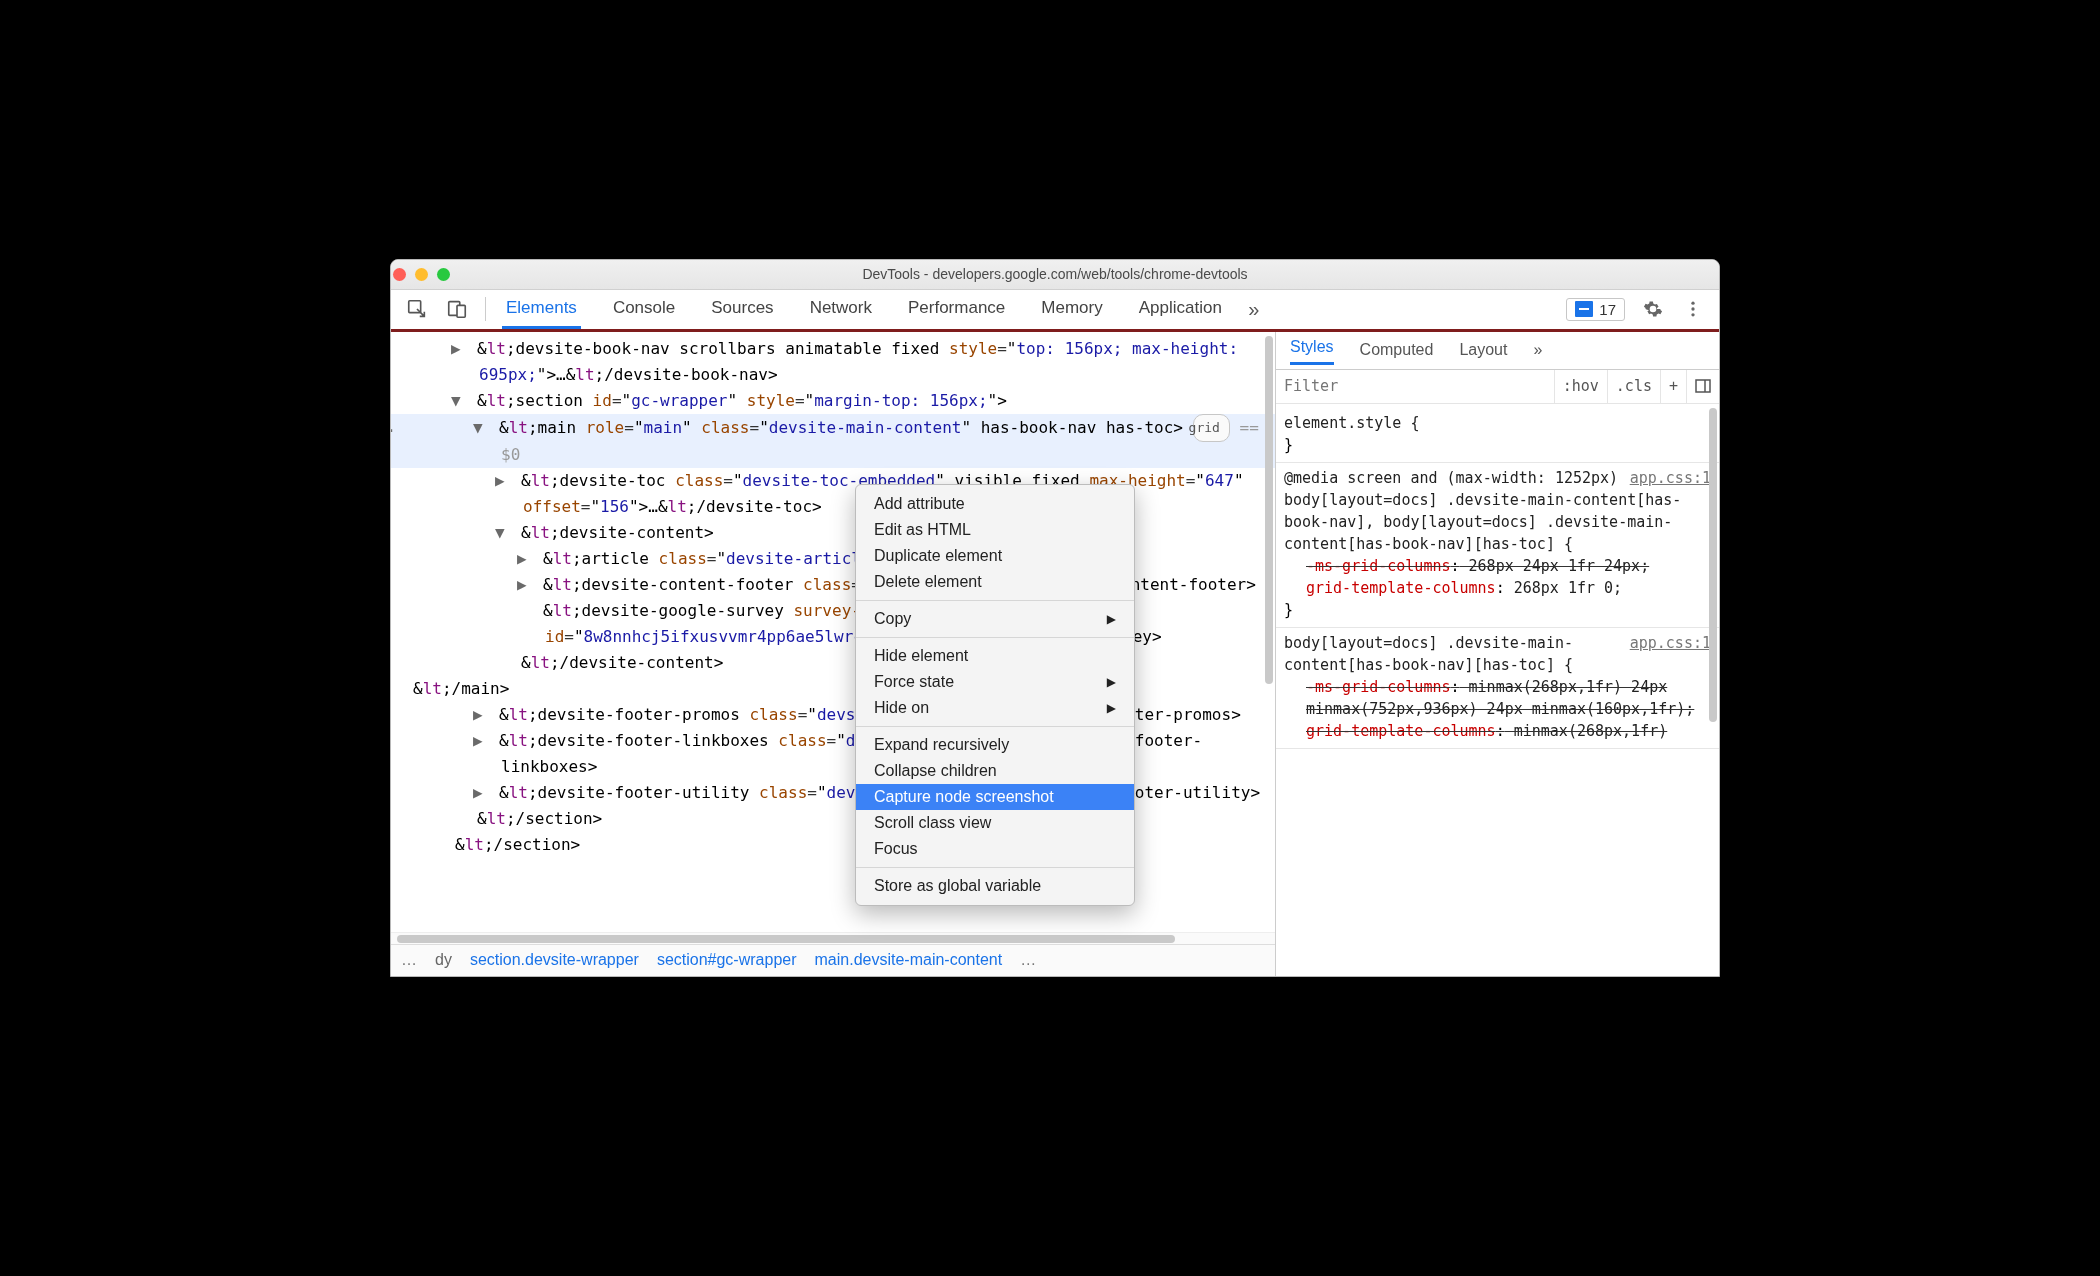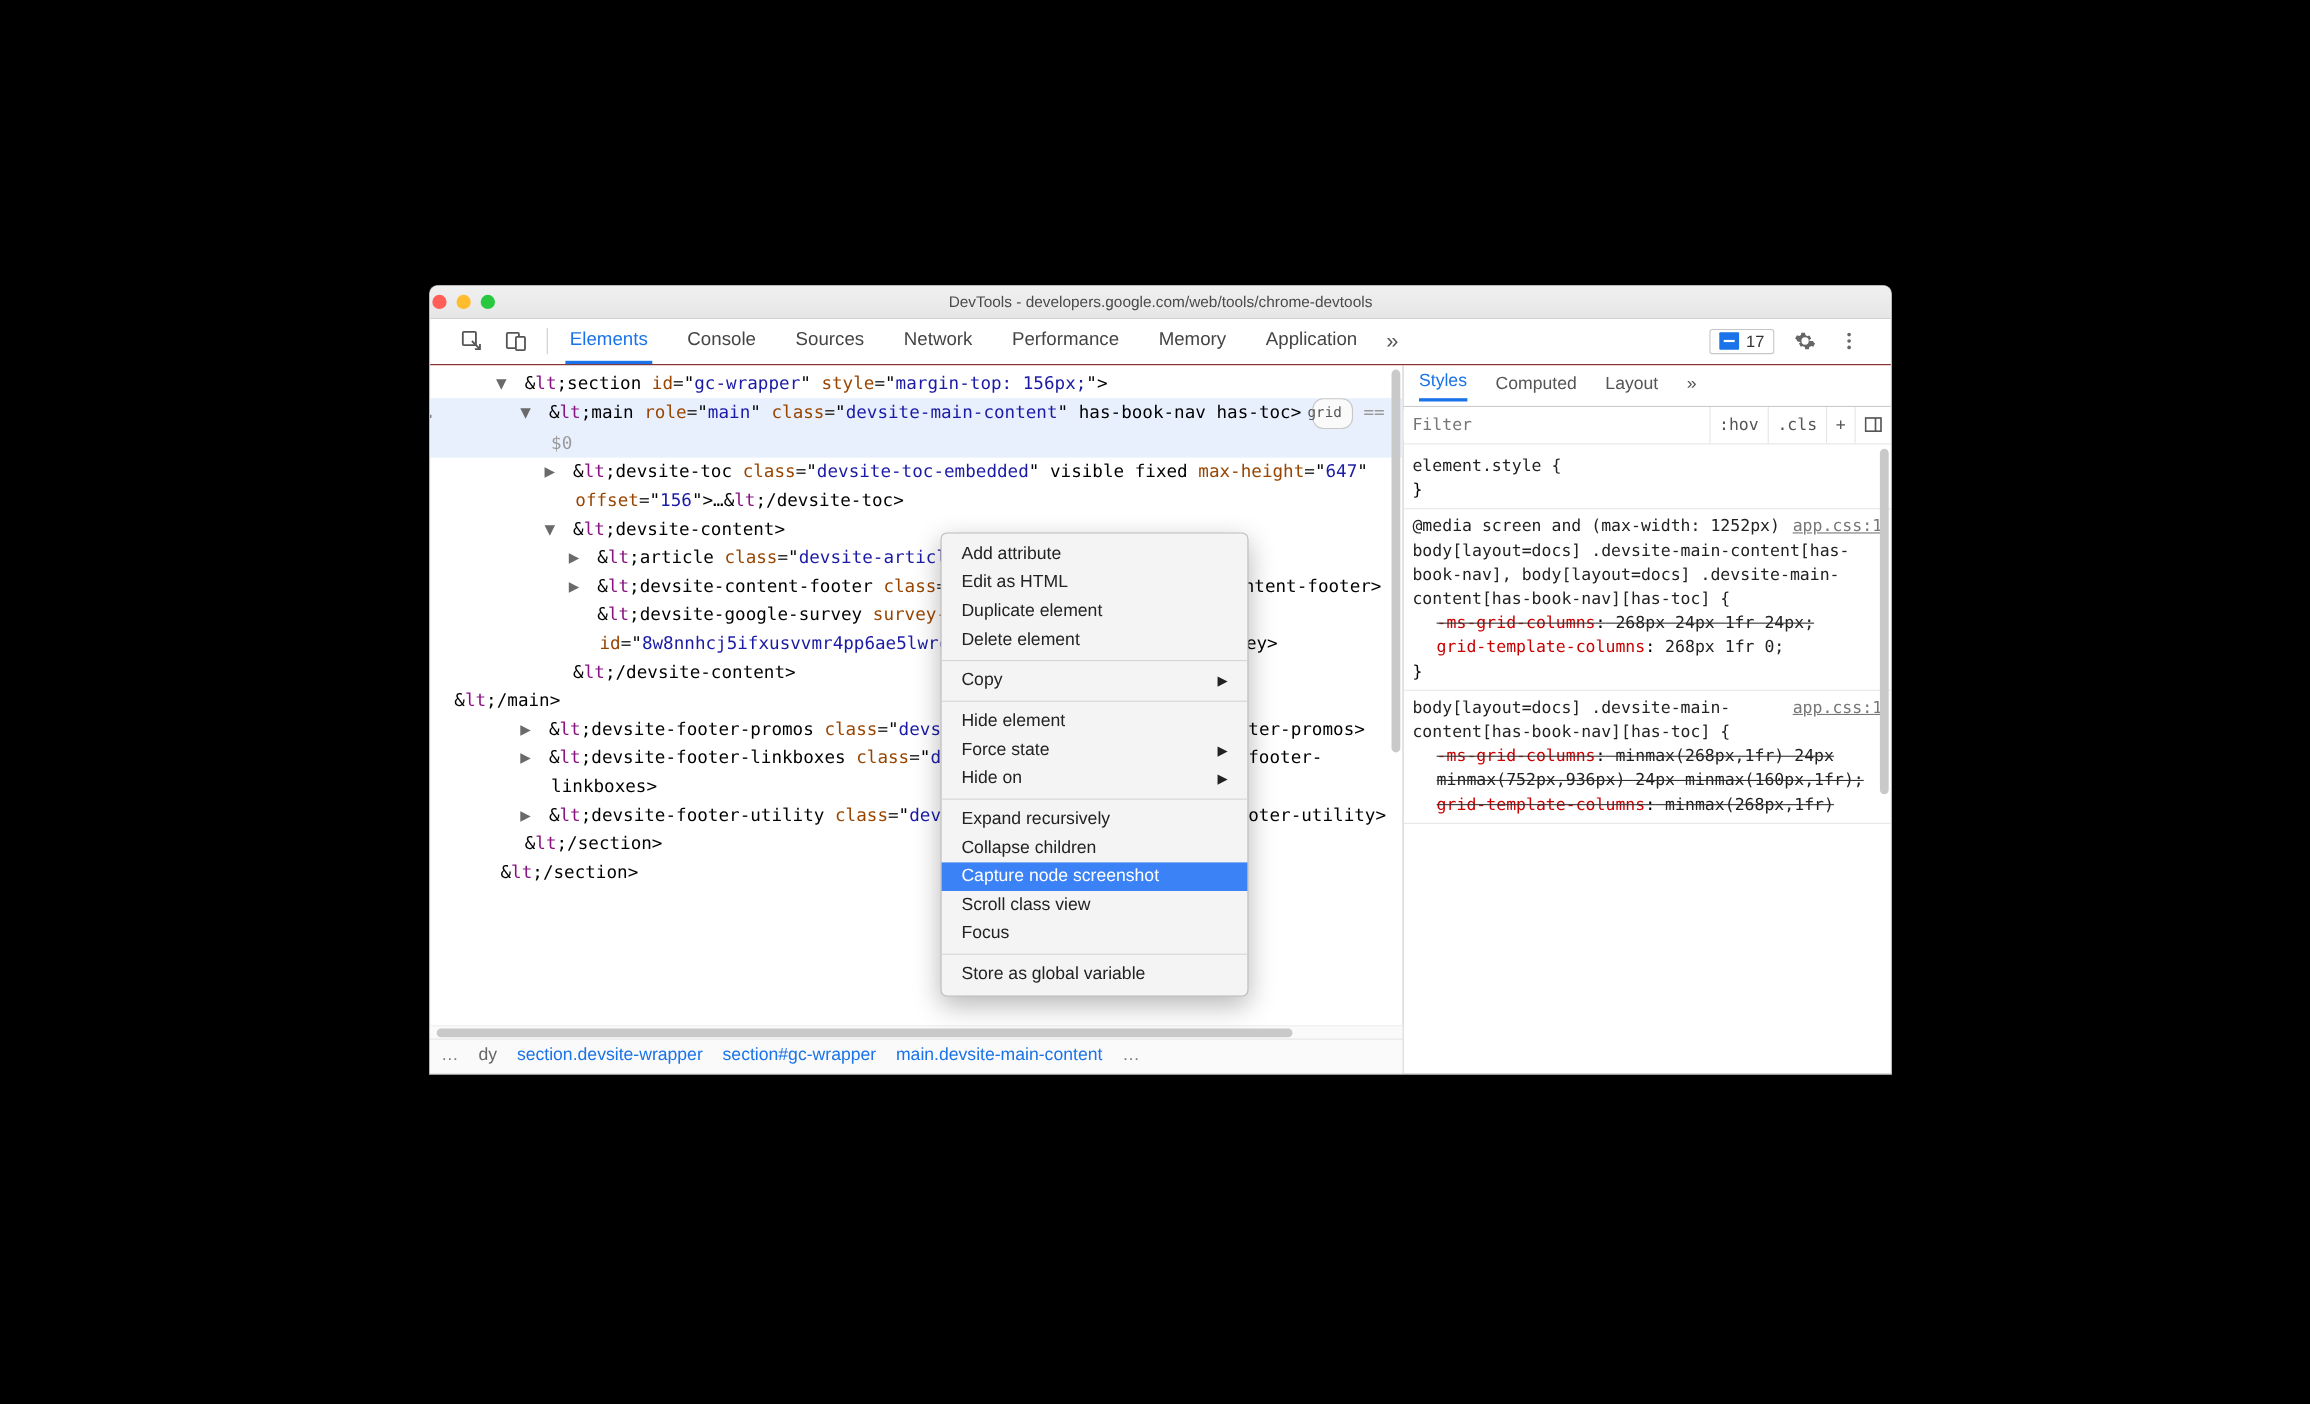--- a/index.html
+++ b/index.html
@@ -29,23 +29,23 @@
     padding: 0 2px; gap: 10px; position: relative;
   }
   .traffic { display: flex; gap: 9px; }
   .dot { width: 13px; height: 13px; border-radius: 50%; }
   .dot.red { background: #ff5f57; }
   .dot.yellow { background: #ffbd2e; }
   .dot.green { background: #28c940; }
   .title-text { position: absolute; left: 0; right: 0; text-align: center; pointer-events: none; }
 
   .toolbar {
-    height: 42px; border-bottom: 1px solid #7f1d1d;
+    height: 42px; border-bottom: 3px solid #7f1d1d;
     display: flex; align-items: center; font-size: 17px; color: #555;
-    padding: 0 26px; gap: 16px;
+    padding: 0 14px; gap: 16px;
   }
   .tb-icon { width: 24px; height: 24px; display: inline-flex; align-items: center; justify-content: center; color: #555; }
   .tb-sep { width: 1px; height: 24px; background: #ccc; }
   .tabs { display: flex; gap: 28px; align-items: center; height: 100%; }
   .tab { padding: 0 4px; height: 100%; display: flex; align-items: center; border-bottom: 3px solid transparent; color: #444; }
   .tab.active { color: #1a73e8; border-bottom-color: #1a73e8; font-weight: 500; }
   .tb-right { margin-left: auto; display: flex; align-items: center; gap: 16px; }
   .error-pill {
     display: flex; align-items: center; gap: 6px; border: 1px solid #c7c7c7;
     border-radius: 3px; padding: 2px 8px; font-size: 15px; color: #333;
@@ -191,20 +191,21 @@
               <circle cx="12" cy="12" r="2"></circle>
               <circle cx="12" cy="19" r="2"></circle>
             </svg>
         </span>
       </div>
     </div>
 
     <div class="workspace">
       <div class="left">
         <div class="dom" id="dom">
+          <div class="row" style="padding-left: 88px; white-space: normal; text-indent: -14px;"><span class="caret">▶</span>&amp;<span class="tg">lt</span>;devsite-book-nav scrollbars animatable fixed <span class="an">style</span><span class="eq">=</span>"<span class="av">top: 156px; max-height: 695px;</span>"&gt;…&amp;<span class="tg">lt</span>;/devsite-book-nav&gt;</div>
             <div class="row" style="padding-left: 88px; white-space: normal; text-indent: -14px;"><span class="caret">▼</span>&amp;<span class="tg">lt</span>;section <span class="an">id</span><span class="eq">=</span>"<span class="av">gc-wrapper</span>" <span class="an">style</span><span class="eq">=</span>"<span class="av">margin-top: 156px;</span>"&gt;</div>
             <div class="row sel first" style="padding-left: 110px; white-space: normal; text-indent: -14px;"><span class="caret">▼</span>&amp;<span class="tg">lt</span>;main <span class="an">role</span><span class="eq">=</span>"<span class="av">main</span>" <span class="an">class</span><span class="eq">=</span>"<span class="av">devsite-main-content</span>" has-book-nav has-toc&gt; <span class="badge">grid</span><span class="ghost"> == $0</span></div>
             <div class="row" style="padding-left: 132px; white-space: normal; text-indent: -14px;"><span class="caret">▶</span>&amp;<span class="tg">lt</span>;devsite-toc <span class="an">class</span><span class="eq">=</span>"<span class="av">devsite-toc-embedded</span>" visible fixed <span class="an">max-height</span><span class="eq">=</span>"<span class="av">647</span>" <span class="an">offset</span><span class="eq">=</span>"<span class="av">156</span>"&gt;…&amp;<span class="tg">lt</span>;/devsite-toc&gt;</div>
             <div class="row" style="padding-left: 132px; white-space: normal; text-indent: -14px;"><span class="caret">▼</span>&amp;<span class="tg">lt</span>;devsite-content&gt;</div>
             <div class="row" style="padding-left: 154px; white-space: normal; text-indent: -14px;"><span class="caret">▶</span>&amp;<span class="tg">lt</span>;article <span class="an">class</span><span class="eq">=</span>"<span class="av">devsite-article</span>"&gt;…&amp;<span class="tg">lt</span>;/article&gt;</div>
             <div class="row" style="padding-left: 154px; white-space: normal; text-indent: -14px;"><span class="caret">▶</span>&amp;<span class="tg">lt</span>;devsite-content-footer <span class="an">class</span><span class="eq">=</span>"<span class="av">nocontent</span>"&gt;…&amp;<span class="tg">lt</span>;/devsite-content-footer&gt;</div>
             <div class="row" style="padding-left: 154px; white-space: normal; text-indent: -14px;"><span class="caret"></span>&amp;<span class="tg">lt</span>;devsite-google-survey <span class="an">survey-id</span><span class="eq">=</span>"<span class="av">8w8nnhcj5ifxusvvmr4pp6ae5lwrctq</span>"&gt;&amp;<span class="tg">lt</span>;/devsite-google-survey&gt;</div>
             <div class="row" style="padding-left: 132px; white-space: normal; text-indent: -14px;"><span class="caret"></span>&amp;<span class="tg">lt</span>;/devsite-content&gt;</div>
             <div class="row" style="white-space: normal; text-indent: -14px;"><span class="caret"></span>&amp;<span class="tg">lt</span>;/main&gt;</div>
             <div class="row" style="padding-left: 110px; white-space: normal; text-indent: -14px;"><span class="caret">▶</span>&amp;<span class="tg">lt</span>;devsite-footer-promos <span class="an">class</span><span class="eq">=</span>"<span class="av">devsite-footer</span>"&gt;…&amp;<span class="tg">lt</span>;/devsite-footer-promos&gt;</div>

